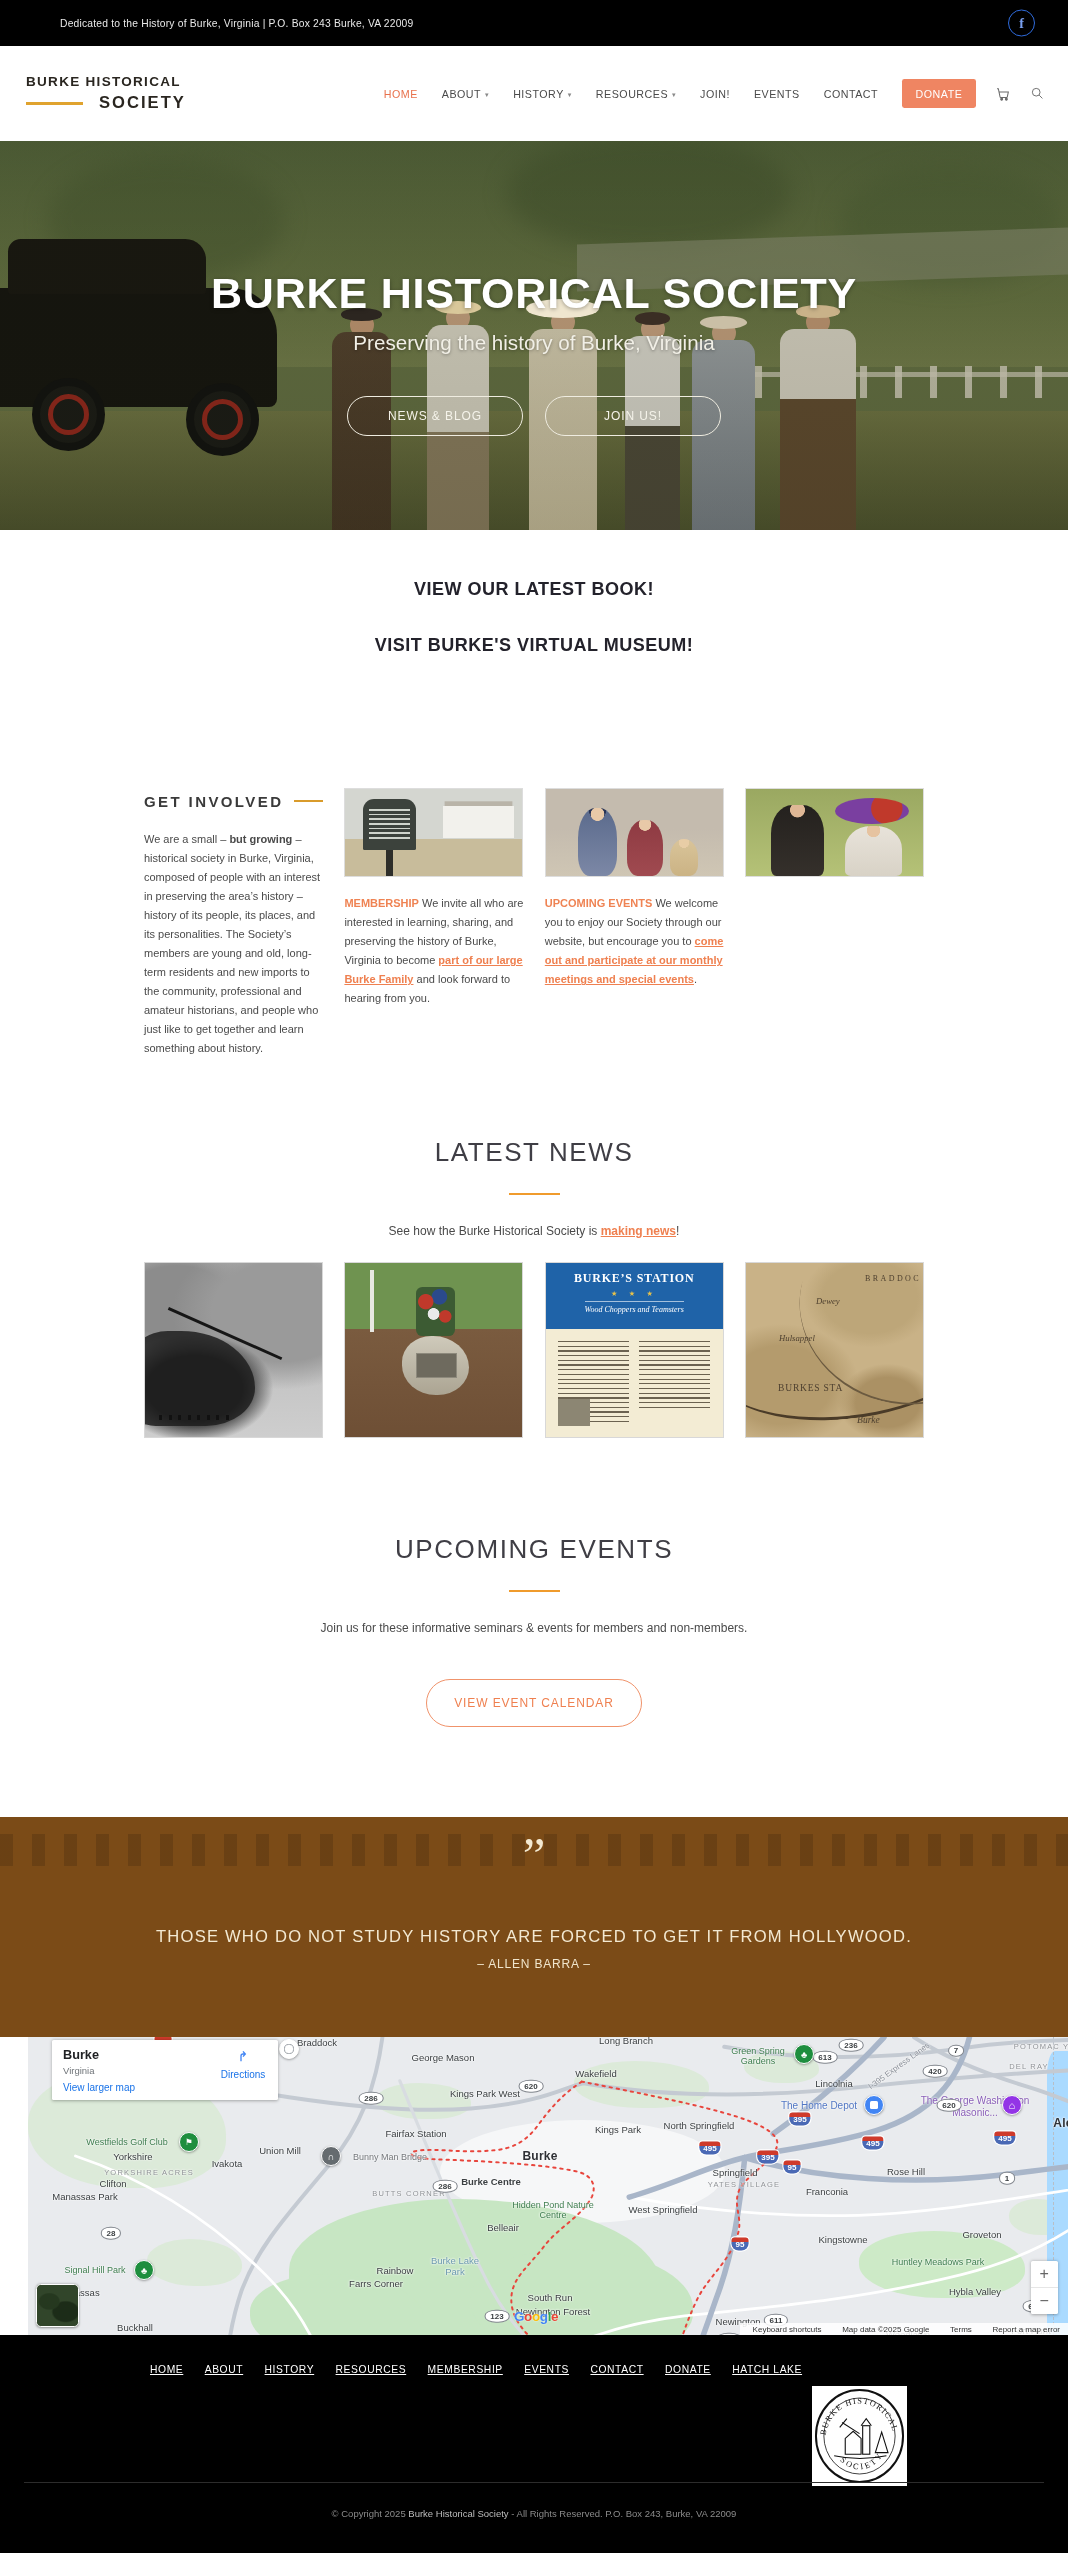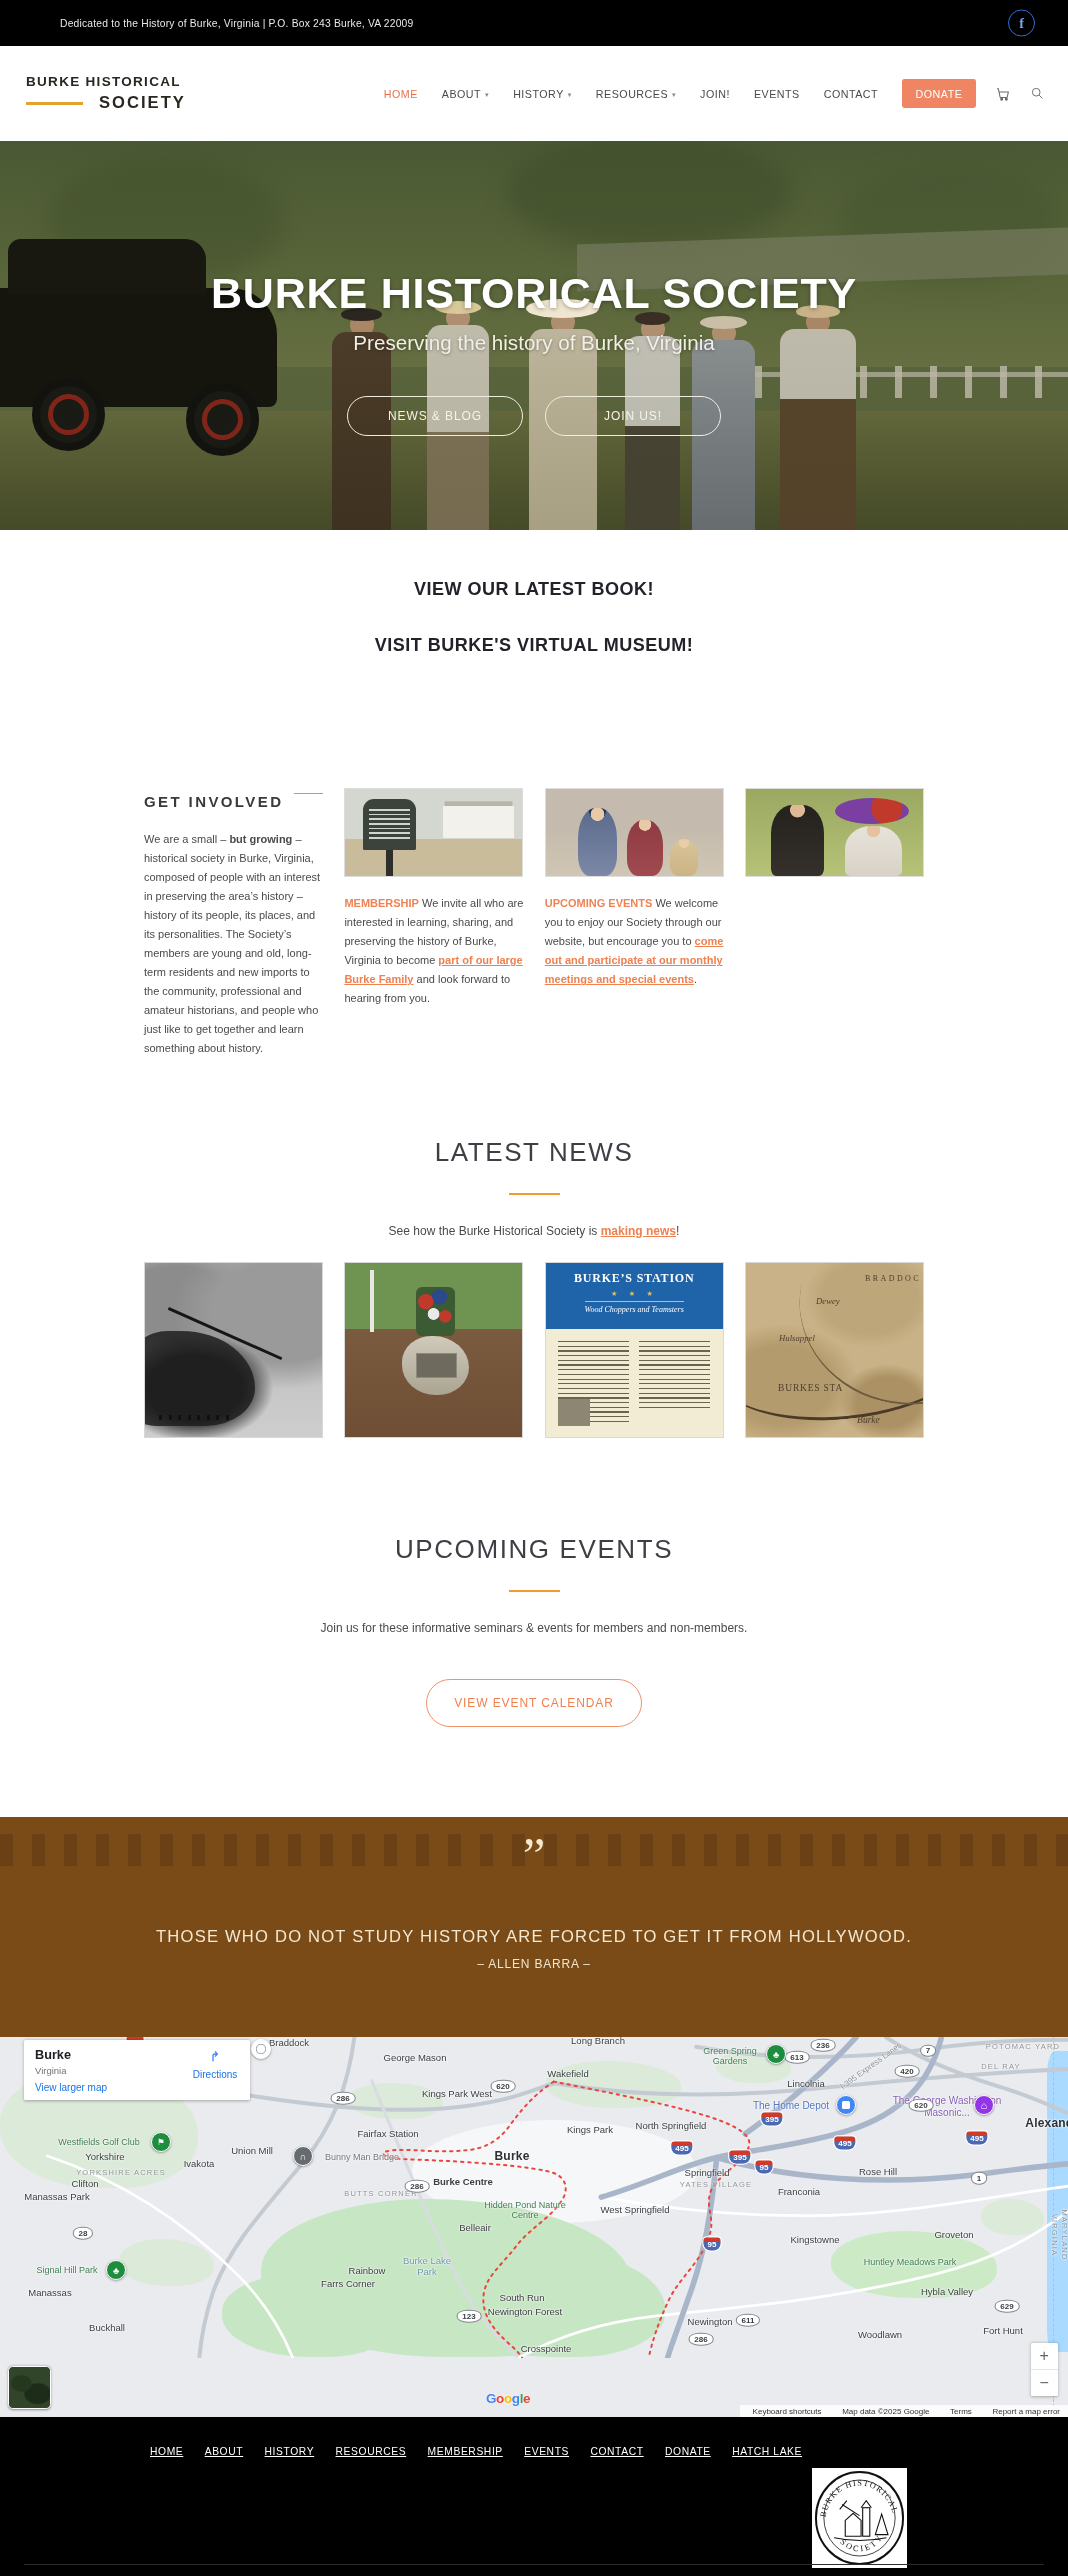--- a/index.html
+++ b/index.html
@@ -54,21 +54,21 @@
 
   
   .promo{height:230px;box-sizing:border-box;padding-top:49px;text-align:center;}
   .promo a{display:block;font-size:18px;font-weight:bold;color:#23222b;letter-spacing:0.5px;}
   .promo a + a{margin-top:35px;}
 
   
   .involved{height:344px;box-sizing:border-box;padding-top:28px;}
   .inv-row{width:780px;margin:0 auto;display:flex;gap:21.4px;align-items:flex-start;}
   .inv-col{width:179px;flex:0 0 179px;}
-  .gi-head{display:flex;align-items:flex-start;margin-top:4.7px;}
+  .gi-head{display:flex;align-items:center;margin-top:4.7px;}
   .gi-title{font-size:15px;font-weight:600;color:#3a3a3a;letter-spacing:2.4px;}
   .gi-line{flex:1;height:1.6px;background:#d99b2b;margin-left:11px;}
   .gi-body{margin-top:20.6px;font-size:11px;line-height:19px;color:#4a4a4a;}
   .thumb{width:179px;height:89px;border:0.8px solid #ddd;box-sizing:border-box;position:relative;overflow:hidden;display:block;}
   .thumb span{position:absolute;display:block;}
   .col-text{margin-top:17.4px;font-size:11px;line-height:19px;color:#4a4a4a;}
   .col-label{color:#ef8353;font-weight:bold;}
   .body-link{color:#ef8050;font-weight:bold;text-decoration:underline;}
 
   
@@ -122,21 +122,21 @@
   .cal-btn{display:inline-block;margin-top:32px;padding:16px 27px;min-width:198px;box-sizing:border-box;border:1.6px solid #f0936b;border-radius:26px;color:#ef8050;font-size:12px;letter-spacing:0.9px;}
 
   
   .quote{height:220px;box-sizing:border-box;background:#7b4b17;text-align:center;padding-top:11px;position:relative;overflow:hidden;}
   .quote-tex{position:absolute;left:0;top:17.4px;width:100%;height:32px;background:repeating-linear-gradient(90deg,rgba(0,0,0,.14) 0 12.7px,transparent 12.7px 32px);}
   .quote-mark{position:relative;font-family:"Liberation Serif",serif;font-size:51px;line-height:55px;color:#f3e9d2;}
   .quote-text{position:relative;margin-top:44px;color:#f3e9d2;font-size:16.6px;letter-spacing:1.2px;font-weight:400;}
   .quote-attr{position:relative;margin-top:9.5px;color:#f0e5cc;font-size:12px;letter-spacing:0.8px;}
 
   
-  .map{position:relative;height:380px;background:#e9ebee;overflow:hidden;}
+  .map{position:relative;height:298px;background:#e9ebee;overflow:hidden;margin-left:28px;}
   .park{position:absolute;background:#c7e6c3;border-radius:45% 55% 40% 50%;}
   .park.pale{background:#dcead9;}
   .burke-blob{position:absolute;left:412px;top:83px;width:285px;height:103px;background:#f6f7f8;border-radius:50%;}
   .water{position:absolute;right:0;top:14.2px;width:20.6px;height:301px;background:#aadaff;border-radius:40% 0 0 30%/8% 0 0 8%;}
   .stateline{position:absolute;right:14.2px;top:0;height:100%;border-left:1.6px dashed #b8bec6;}
   .roads{position:absolute;inset:0;width:1068px;height:321px;}
   .roads path{fill:none;stroke-linecap:round;}
   .roads .ih{stroke:#a9b6c9;stroke-width:7;}
   .roads .hw{stroke:#c4cad2;stroke-width:5;}
   .roads .hw2{stroke:#d8dce1;stroke-width:4;}

